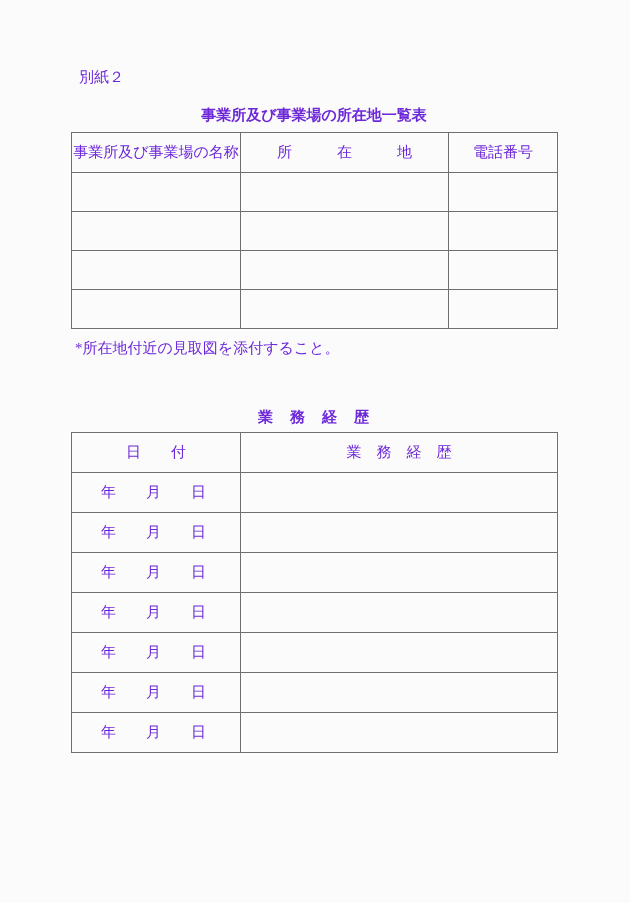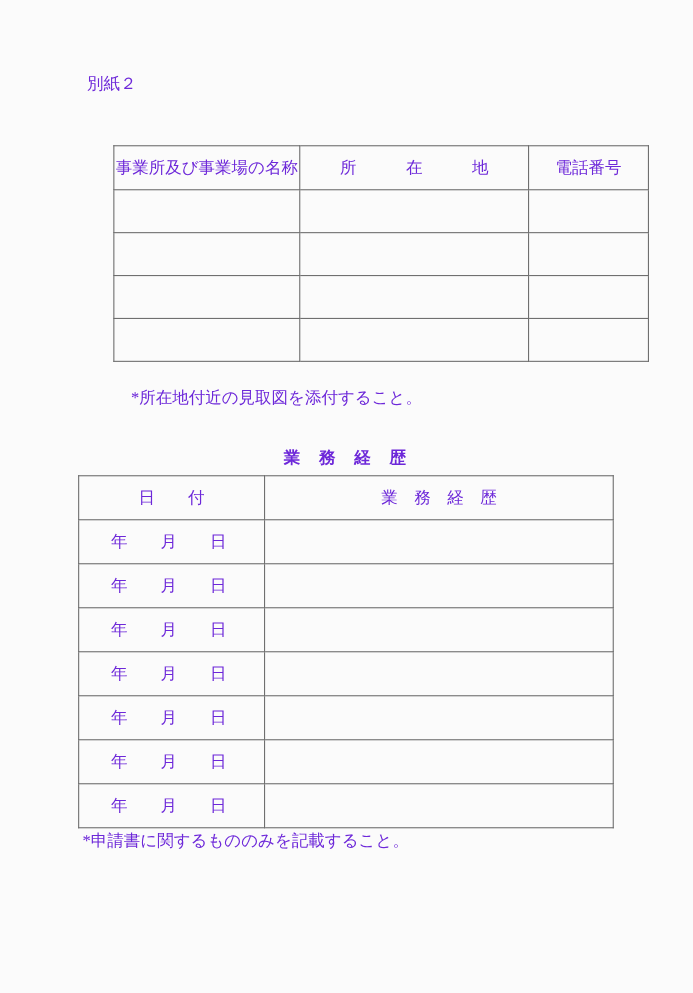--- a/index.html
+++ b/index.html
@@ -32,21 +32,21 @@
   }
   .title-locations { top: 106px; }
   .title-history   { top: 408px; letter-spacing: 1px; }
   table {
     position: absolute;
     left: 71px;
     border-collapse: collapse;
     table-layout: fixed;
     width: 486px;
   }
-  .tbl-locations { top: 132px; margin-left: 32px; }
+  .tbl-locations { top: 132px; }
   .tbl-history   { top: 432px; }
   th, td {
     border: 1px solid #6f6f6f;
     font-size: 15px;
     font-weight: normal;
     text-align: center;
     vertical-align: middle;
     overflow: hidden;
     white-space: nowrap;
   }
@@ -62,30 +62,31 @@
   td.date-cell {
     text-align: center;
     padding-right: 5px;
   }
   .note {
     position: absolute;
     left: 75px;
     font-size: 15px;
     line-height: 1.2;
   }
-  .note-locations { top: 353px; margin-left: 44px; }
+  .note-locations { top: 339px; }
   .note-history   { top: 756px; }
 </style>
 </head>
 <body>
 
 <div class="page">
 
   <div class="attachment-label">別紙２</div>
 
+  <div class="tbl-title title-locations">事業所及び事業場の所在地一覧表</div>
 
   <table class="tbl-locations">
     <colgroup>
       <col class="c-name">
         <col class="c-addr">
         <col class="c-phone">
     </colgroup>
     <thead>
       <tr>
         <th>事業所及び事業場の名称</th>
@@ -157,15 +158,14 @@
         <td class="date-cell">年　　月　　日</td>
         <td></td>
       </tr>
       <tr>
         <td class="date-cell">年　　月　　日</td>
         <td></td>
       </tr>
     </tbody>
   </table>
 
-  <div class="note note-history">*申請書に関するもののみを記載すること。</div>
 
 </div>
 
 </body></html>

